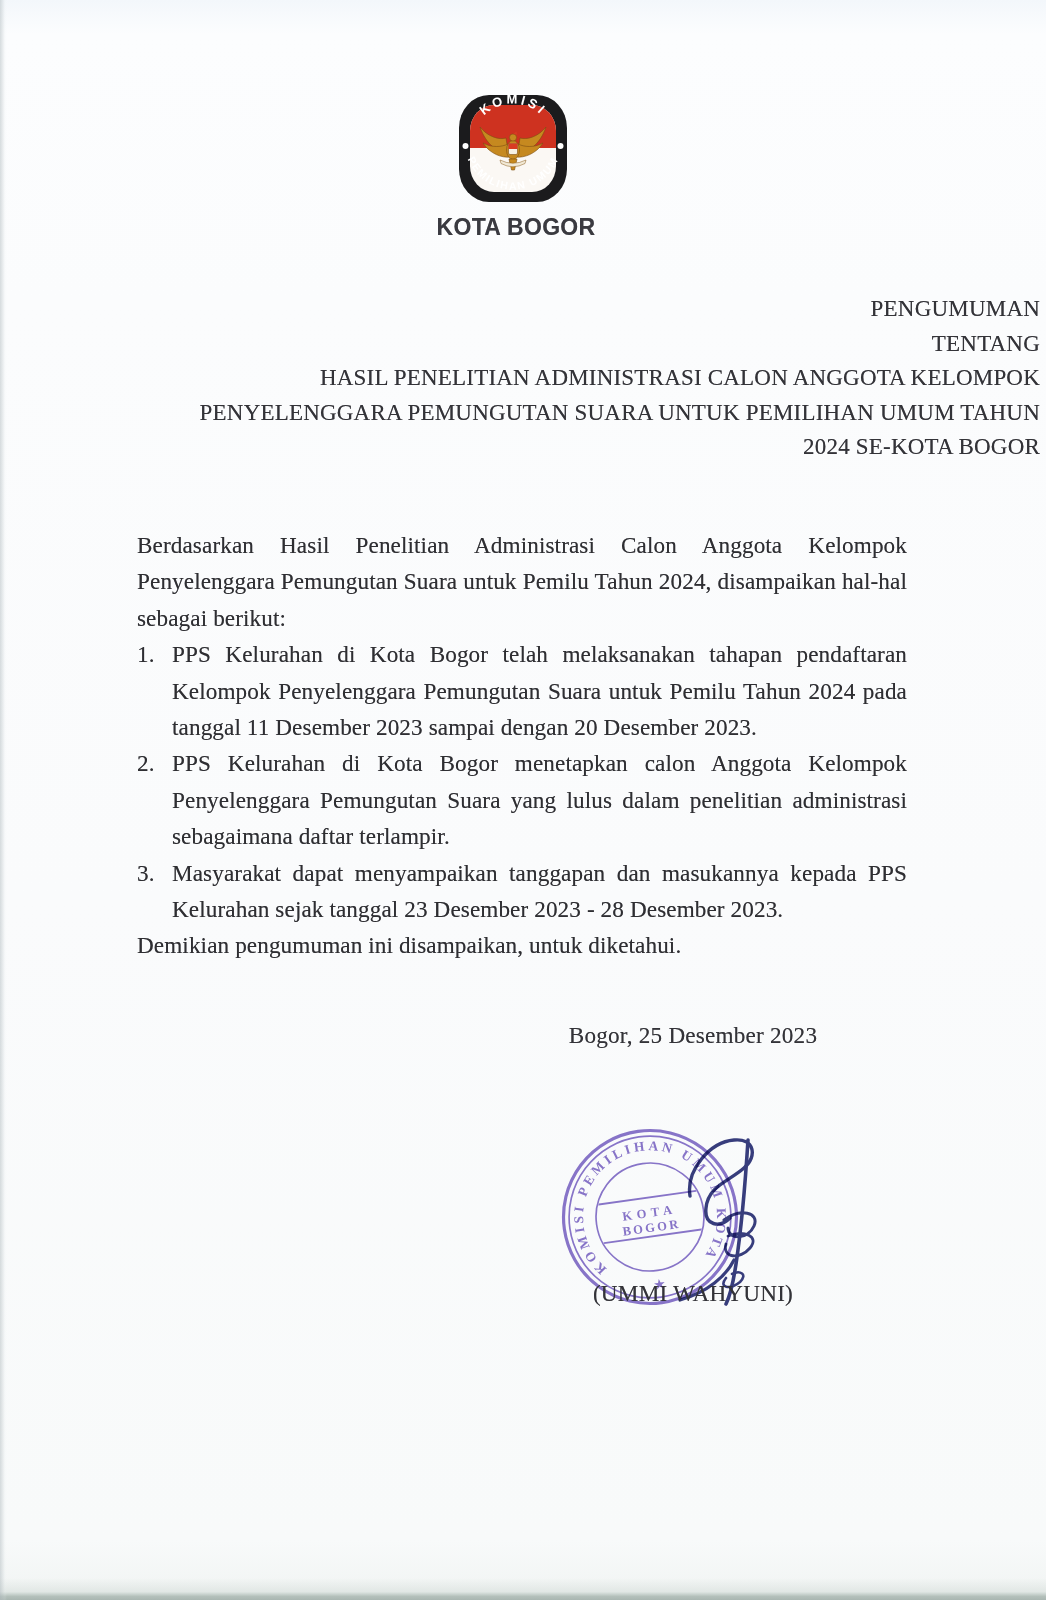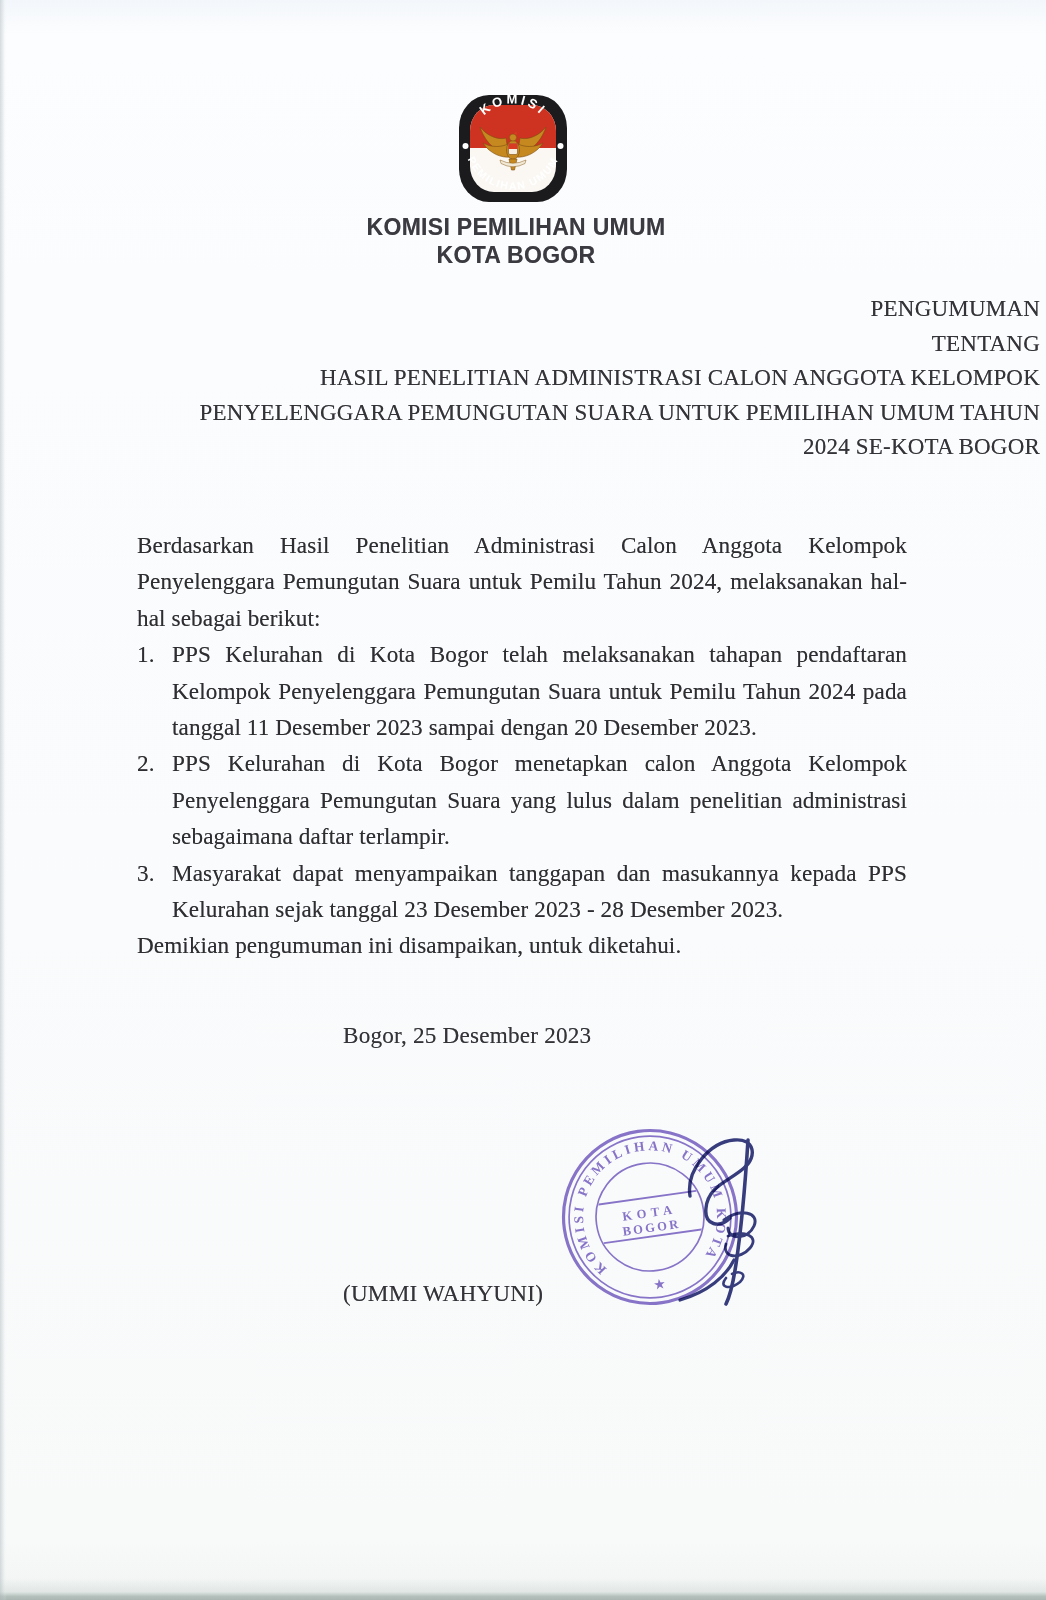--- a/index.html
+++ b/index.html
@@ -57,21 +57,21 @@
     letter-spacing: 0.1px;
   }
   .body-block p { margin: 0; text-align: justify; }
   .list { margin: 0; }
   .list-item { display: flex; align-items: flex-start; }
   .list-item .num { flex: 0 0 35px; }
   .list-item .li-text { flex: 1; text-align: justify; }
 
   
   .sig-line {
-    position: absolute; left: 343px; width: 700px; text-align: left;
+    position: absolute; left: 343px; width: 700px; text-align: center;
     font-size: 23.2px; line-height: 30px; color: #333338;
     text-shadow: 0 0 0.5px rgba(46,46,52,.5);
     letter-spacing: 0.2px;
   }
   .sig-place-date { top: 1020px; }
   .sig-on-behalf { top: 1057px; }
   .sig-title { top: 1093px; }
   .sig-name { top: 1278px; z-index: 4; }
 
   .stamp {
@@ -118,34 +118,33 @@
     <circle cx="107.5" cy="53" r="3" fill="#ffffff"></circle>
     <text font-family="Liberation Sans, sans-serif" font-weight="bold" font-size="13" letter-spacing="3" fill="#ffffff" text-anchor="middle">
       <textPath href="#logoTopArc" startOffset="50%">KOMISI</textPath>
     </text>
     <text font-family="Liberation Sans, sans-serif" font-weight="bold" font-size="10.5" letter-spacing="1.6" fill="#ffffff" text-anchor="middle">
       <textPath href="#logoBottomArc" startOffset="50%">PEMILIHAN UMUM</textPath>
     </text>
   </svg>
 
   <div class="org-block">
-    <div>KOMISI PEMILIHAN UMUM</div>
     <div>KOTA BOGOR</div>
   </div>
 
   <div class="title-block">
     <div>PENGUMUMAN</div>
     <div>TENTANG</div>
     <div>HASIL PENELITIAN ADMINISTRASI CALON ANGGOTA KELOMPOK</div>
     <div>PENYELENGGARA PEMUNGUTAN SUARA UNTUK PEMILIHAN UMUM TAHUN</div>
     <div>2024 SE-KOTA BOGOR</div>
   </div>
 
   <div class="body-block">
-    <p>Berdasarkan Hasil Penelitian Administrasi Calon Anggota Kelompok Penyelenggara Pemungutan Suara untuk Pemilu Tahun 2024, melaksanakan hal-hal sebagai berikut:</p>
+    <p>Berdasarkan Hasil Penelitian Administrasi Calon Anggota Kelompok Penyelenggara Pemungutan Suara untuk Pemilu Tahun 2024, disampaikan hal-hal sebagai berikut:</p>
     <div class="list">
       <div class="list-item">
         <span class="num">1.</span>
         <div class="li-text">PPS Kelurahan di Kota Bogor telah melaksanakan tahapan pendaftaran Kelompok Penyelenggara Pemungutan Suara untuk Pemilu Tahun 2024 pada tanggal 11 Desember 2023 sampai dengan 20 Desember 2023.</div>
       </div>
       <div class="list-item">
         <span class="num">2.</span>
         <div class="li-text">PPS Kelurahan di Kota Bogor menetapkan calon Anggota Kelompok Penyelenggara Pemungutan Suara yang lulus dalam penelitian administrasi sebagaimana daftar terlampir.</div>
       </div>
       <div class="list-item">

